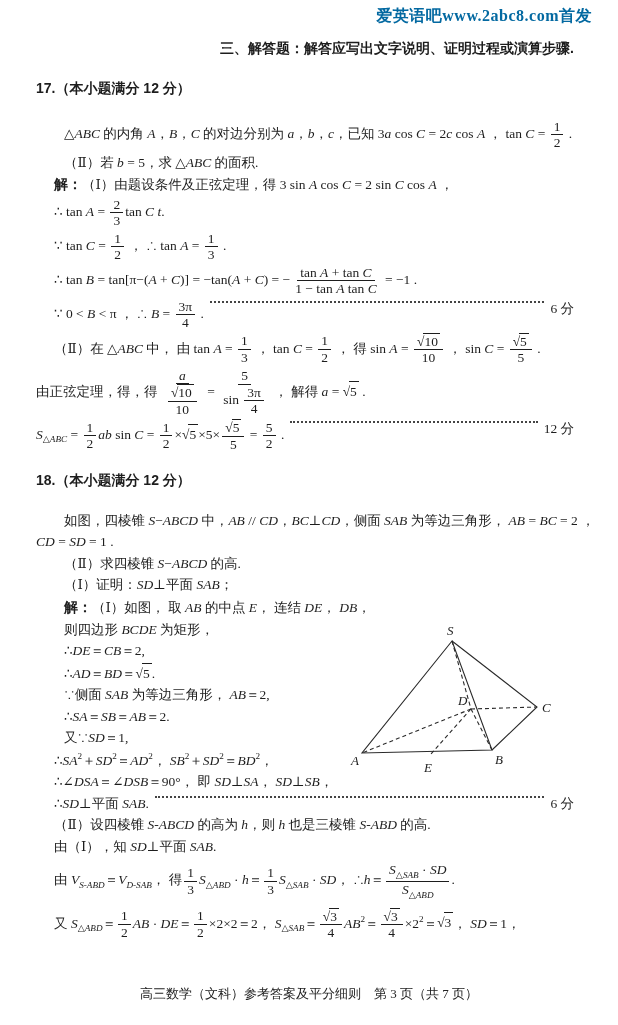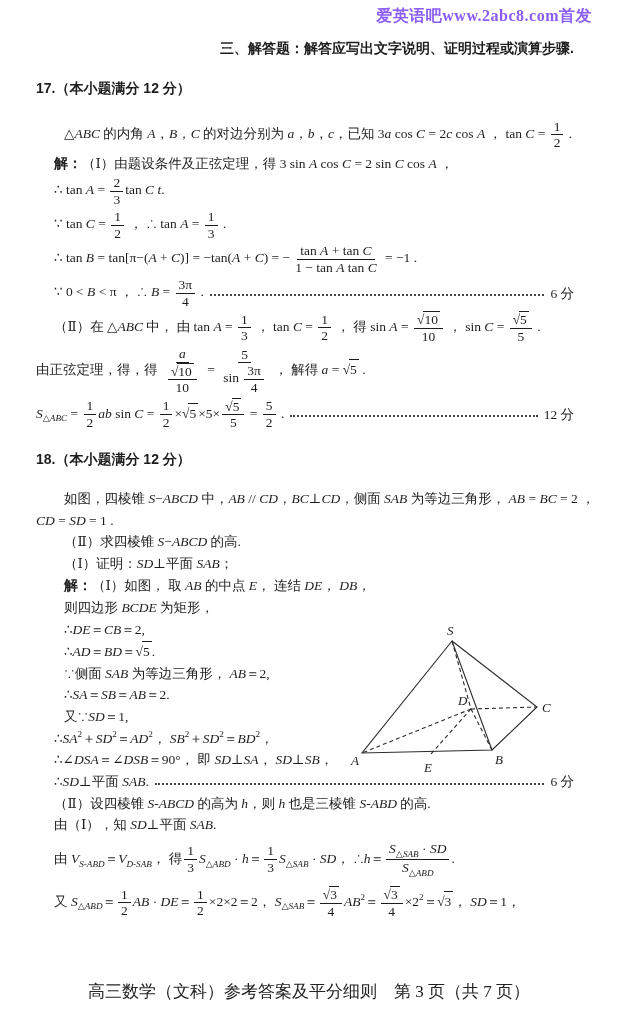--- a/index.html
+++ b/index.html
@@ -1,59 +1,60 @@
 <!DOCTYPE html>
 <html><head>
 <meta charset="utf-8">
 <style>
   html,body{margin:0;padding:0;background:#ffffff;}
   .page{position:relative;width:618px;height:1025px;box-sizing:border-box;
         padding:8px 44px 0 36px;overflow:hidden;background:#ffffff;
         color:#1d1d1d;font-family:"Liberation Serif","DejaVu Serif",serif;}
-  .watermark{position:absolute;top:6px;right:26px;color:#8b5cf6;
+  .watermark{position:absolute;top:6px;right:26px;color:#0369a1;
         font-size:16px;font-weight:700;letter-spacing:.5px;
         font-family:"Liberation Serif","DejaVu Serif",serif;}
   .line{font-size:13.5px;line-height:1.45;margin:2px 0;white-space:nowrap;}
   .hd{font-weight:700;font-size:14px;font-family:"Liberation Sans","DejaVu Sans",sans-serif;}
   .sec{margin-top:30px;text-align:right;}
   .mt4{margin-top:20px}.mt6{margin-top:6px}.mt8{margin-top:8px}.mt16{margin-top:18px}
   .ind1{padding-left:18px}.ind2{padding-left:28px}
   .mi{font-style:italic;}
   .frac{display:inline-flex;flex-direction:column;align-items:center;
         vertical-align:middle;margin:0 2px;line-height:1.15;text-align:center;}
   .frac>.num{border-bottom:1px solid currentColor;padding:0 3px;}
   .frac>.den{padding:0 3px;}
   .sqrt{display:inline-block;white-space:nowrap;}
   .sqrt>.radical{display:inline-block;}
   .sqrt>.radicand{display:inline-block;border-top:1px solid currentColor;
         margin-left:-1px;padding:0 2px 0 1px;}
   sup{font-size:.68em;} sub{font-size:.68em;}
-  .flexline{display:flex;align-items:center;}
+  .flexline{display:flex;}
   .leader{flex:1 1 auto;border-bottom:2px dotted #444;margin:0 6px;height:0;
         transform:translateY(2px);min-width:30px;}
   .figure{position:absolute;left:350px;top:620px;}
   .figure text{font-style:italic;font-size:13px;fill:#1d1d1d;
         font-family:"Liberation Serif","DejaVu Serif",serif;}
   .footer{position:absolute;left:0;right:0;bottom:22px;text-align:center;
-        font-size:17px;color:#222;}
+        font-size:13px;color:#222;}
 </style>
 </head>
 <body>
 
 <div class="page">
 
   <div class="watermark">爱英语吧www.2abc8.com首发</div>
 
   <div class="line hd sec">三、解答题：解答应写出文字说明、证明过程或演算步骤.</div>
 
   <div class="line hd mt4">17.（本小题满分 12 分）</div>
   <div class="line ind2 mt4"><span>△</span><span class="mi">ABC</span><span> 的内角 </span><span class="mi">A</span><span>，</span><span class="mi">B</span><span>，</span><span class="mi">C</span><span> 的对边分别为 </span><span class="mi">a</span><span>，</span><span class="mi">b</span><span>，</span><span class="mi">c</span><span>，已知 3</span><span class="mi">a</span><span> </span><span>cos</span><span> </span><span class="mi">C</span><span> = 2</span><span class="mi">c</span><span> </span><span>cos</span><span> </span><span class="mi">A</span><span> ， </span><span>tan</span><span> </span><span class="mi">C</span><span> = </span><span class="frac">
         <span class="num"><span>1</span></span>
         <span class="den"><span>2</span></span>
       </span><span> .</span></div>
+  <div class="line ind2"><span>（Ⅱ）若 </span><span class="mi">b</span><span> = 5，求 △</span><span class="mi">ABC</span><span> 的面积.</span></div>
   <div class="line ind1"><b class="hd">解：</b><span><span>（Ⅰ）由题设条件及正弦定理，得 3 </span><span>sin</span><span> </span><span class="mi">A</span><span> </span><span>cos</span><span> </span><span class="mi">C</span><span> = 2 </span><span>sin</span><span> </span><span class="mi">C</span><span> </span><span>cos</span><span> </span><span class="mi">A</span><span> ，</span></span></div>
   <div class="line ind1"><span>∴ </span><span>tan</span><span> </span><span class="mi">A</span><span> = </span><span class="frac">
         <span class="num"><span>2</span></span>
         <span class="den"><span>3</span></span>
       </span><span>tan</span><span> </span><span class="mi">C</span><span> </span><span class="mi">t</span><span>.</span></div>
   <div class="line ind1"><span>∵ </span><span>tan</span><span> </span><span class="mi">C</span><span> = </span><span class="frac">
         <span class="num"><span>1</span></span>
         <span class="den"><span>2</span></span>
       </span><span> ，  ∴ </span><span>tan</span><span> </span><span class="mi">A</span><span> = </span><span class="frac">
         <span class="num"><span>1</span></span>

